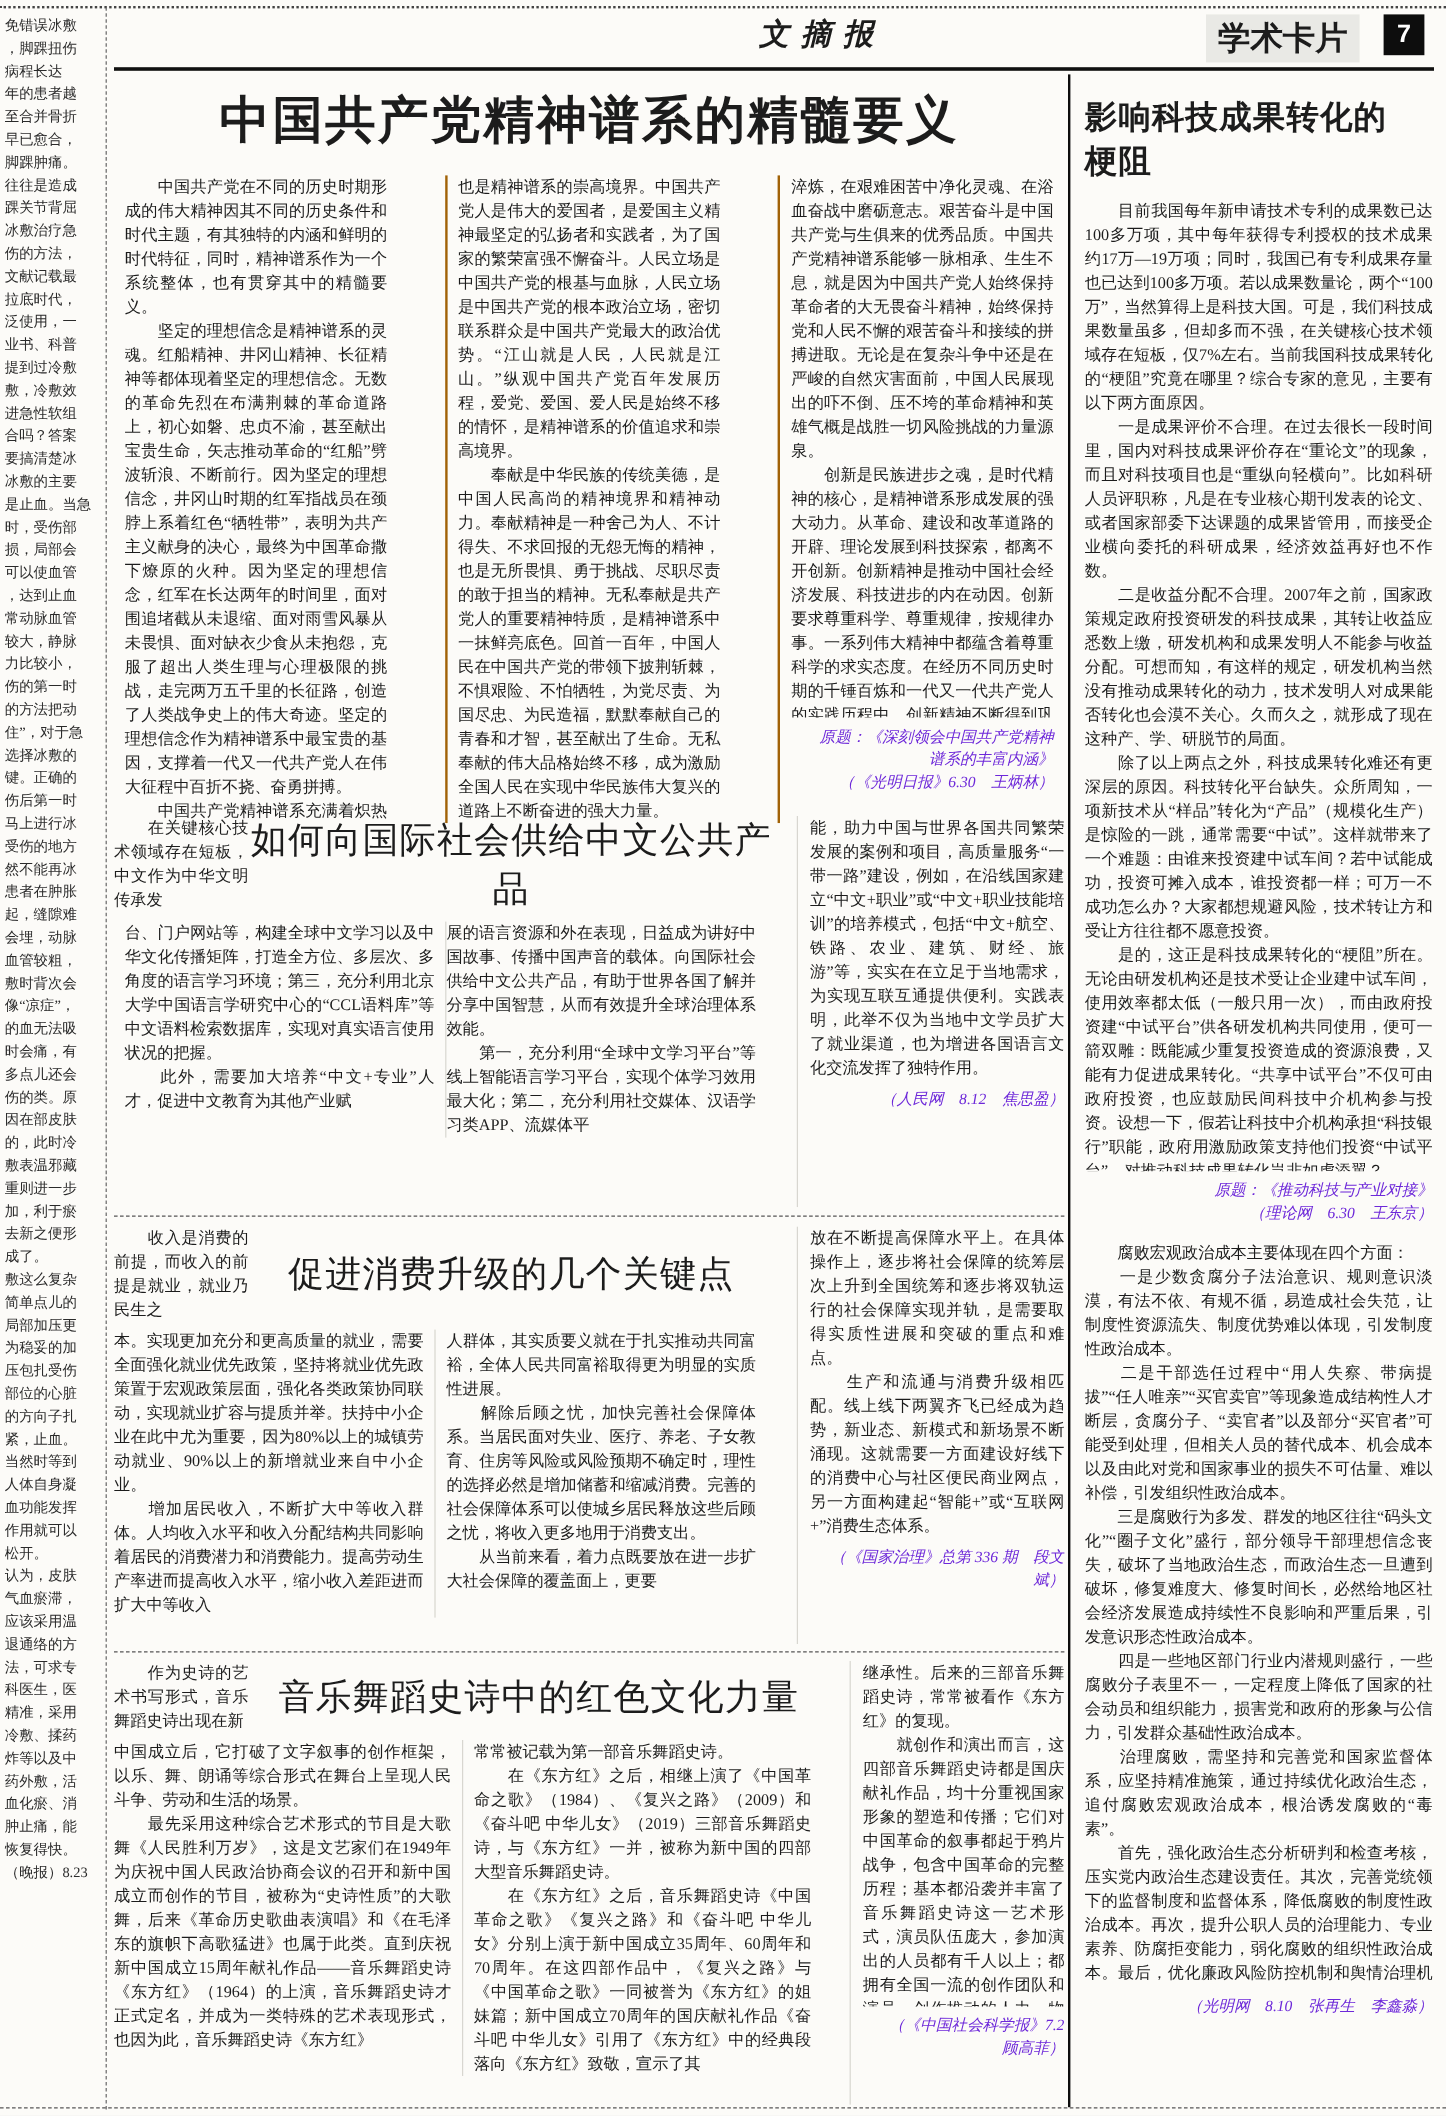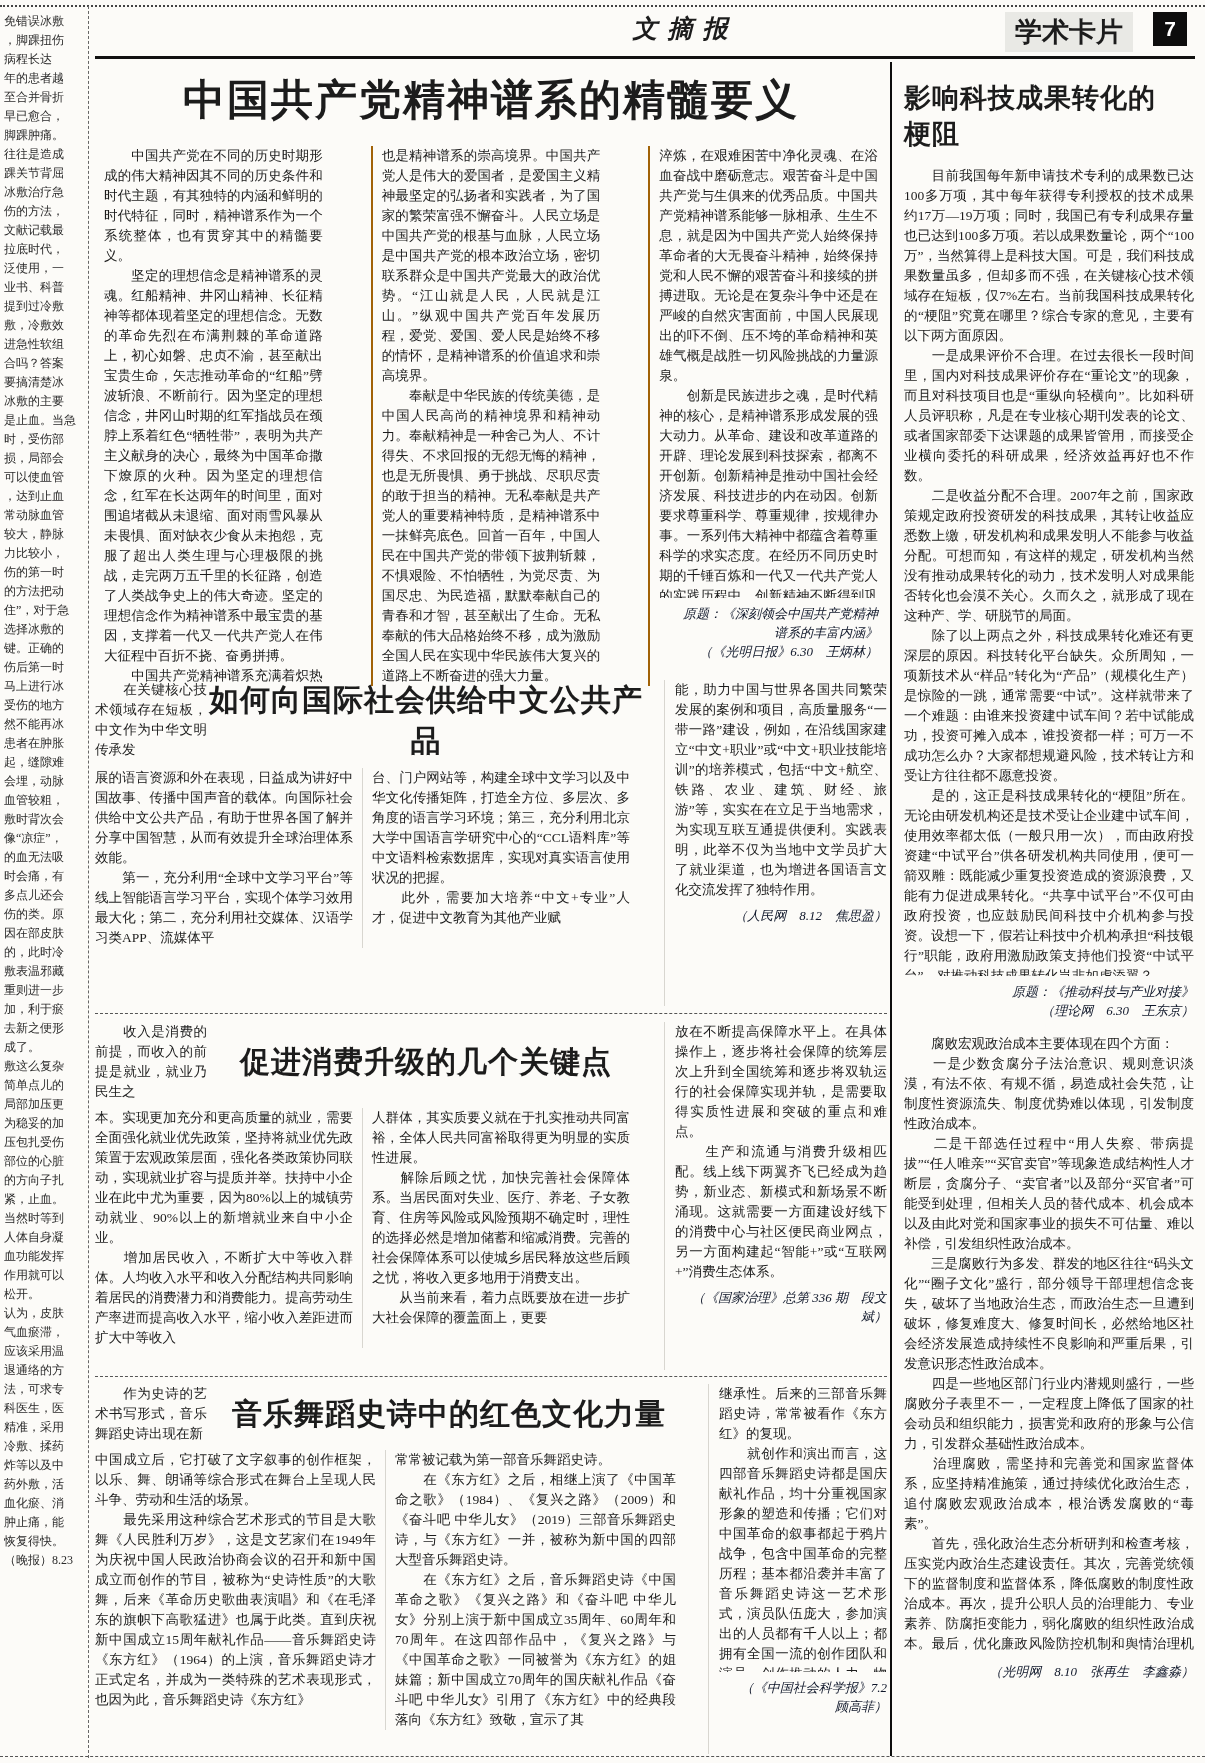--- a/index.html
+++ b/index.html
@@ -23,34 +23,34 @@
   #section-label{position:absolute;right:62px;top:4px;background:#e9e9e5;padding:2px 10px;
                  font-size:27px;font-weight:900;font-family:"Liberation Sans","DejaVu Sans",sans-serif;}
   #page-number{position:absolute;right:8px;top:4px;width:34px;height:34px;background:#0d0d0d;color:#fff;
                font-size:21px;font-weight:bold;text-align:center;line-height:34px;
                font-family:"Liberation Sans","DejaVu Sans",sans-serif;}
   #header-rule{position:absolute;left:95px;top:56px;width:1100px;height:3px;background:#111;}
   
   .body-text{font-size:13.5px;line-height:20px;text-align:justify;white-space:pre-line;}
   .col{white-space:pre-line;}
   .attr{font-style:italic;font-size:13px;line-height:19px;text-align:right;white-space:pre-line;
-        margin-top:6px;color:#0f172a;}
+        margin-top:6px;color:#6d28d9;}
   
   #art1{position:absolute;left:95px;top:62px;width:792px;}
   #art1-title{text-align:center;font-size:42px;font-weight:900;letter-spacing:2px;margin:10px 0 18px 0;}
   #art1-cols{display:flex;height:540px;overflow:hidden;gap:39px;}
   #art1-cols .acol{width:250px;padding:0 9px;font-size:13.5px;line-height:20px;text-align:justify;}
   #art1-cols .acol + .acol{border-left:2px solid #a16207;}
   .clip450{max-height:452px;overflow:hidden;display:block;}
   
   .section{position:absolute;left:95px;width:792px;overflow:hidden;}
   .sec-left{position:absolute;left:0;top:0;}
   .sec-top-row{display:flex;}
   .intro-col{width:112px;font-size:13.5px;line-height:20px;text-align:justify;white-space:pre-line;flex:none;}
-  .sec-title{flex:1;align-self:center;text-align:center;font-size:30px;font-weight:700;letter-spacing:1px;}
+  .sec-title{flex:1;align-self:center;text-align:center;font-size:30px;font-weight:400;letter-spacing:1px;}
   .sec-cols{display:flex;margin-top:6px;}
   .sec-cols .scol{font-size:13.5px;line-height:20px;text-align:justify;padding:0 9px;}
   .sec-cols .scol + .scol{border-left:1px solid #d8d6d0;}
   .sec-right{position:absolute;top:0;right:0;font-size:13.5px;line-height:20px;text-align:justify;
              border-left:1px solid #d8d6d0;padding-left:10px;}
   
   #right-divider{position:absolute;left:890px;top:62px;width:2px;height:1694px;background:#0d0d0d;}
   #right-col{position:absolute;left:904px;top:62px;width:290px;height:1694px;}
   .rtitle{text-align:left;font-size:27px;font-weight:900;letter-spacing:1px;margin:18px 16px 14px 0;}
   #tech-body{max-height:810px;overflow:hidden;}
@@ -182,24 +182,24 @@
     <div class="sec-right" style="width:212px;height:326px;">
       <span class="col">能，助力中国与世界各国共同繁荣发展的案例和项目，高质量服务“一带一路”建设，例如，在沿线国家建立“中文+职业”或“中文+职业技能培训”的培养模式，包括“中文+航空、铁路、农业、建筑、财经、旅游”等，实实在在立足于当地需求，为实现互联互通提供便利。实践表明，此举不仅为当地中文学员扩大了就业渠道，也为增进各国语言文化交流发挥了独特作用。</span>
       <div class="attr">（人民网　8.12　焦思盈）</div>
     </div>
     <div class="sec-left" style="width:550px;">
       <div class="sec-top-row">
         <div class="intro-col">　　在关键核心技术领域存在短板，中文作为中华文明传承发</div>
         <div class="sec-title">如何向国际社会供给中文公共产品</div>
       </div>
       <div class="sec-cols">
+        <div class="scol col" style="width:258px;">台、门户网站等，构建全球中文学习以及中华文化传播矩阵，打造全方位、多层次、多角度的语言学习环境；第三，充分利用北京大学中国语言学研究中心的“CCL语料库”等中文语料检索数据库，实现对真实语言使用状况的把握。
+　　此外，需要加大培养“中文+专业”人才，促进中文教育为其他产业赋</div>
         <div class="scol col" style="width:258px;padding-left:0;">展的语言资源和外在表现，日益成为讲好中国故事、传播中国声音的载体。向国际社会供给中文公共产品，有助于世界各国了解并分享中国智慧，从而有效提升全球治理体系效能。
 　　第一，充分利用“全球中文学习平台”等线上智能语言学习平台，实现个体学习效用最大化；第二，充分利用社交媒体、汉语学习类APP、流媒体平</div>
-        <div class="scol col" style="width:258px;">台、门户网站等，构建全球中文学习以及中华文化传播矩阵，打造全方位、多层次、多角度的语言学习环境；第三，充分利用北京大学中国语言学研究中心的“CCL语料库”等中文语料检索数据库，实现对真实语言使用状况的把握。
-　　此外，需要加大培养“中文+专业”人才，促进中文教育为其他产业赋</div>
       </div>
     </div>
   </div>
 
   <div class="section" style="top:1022px;height:348px;">
     <div class="sec-right" style="width:212px;height:348px;">
       <span class="col">放在不断提高保障水平上。在具体操作上，逐步将社会保障的统筹层次上升到全国统筹和逐步将双轨运行的社会保障实现并轨，是需要取得实质性进展和突破的重点和难点。
 　　生产和流通与消费升级相匹配。线上线下两翼齐飞已经成为趋势，新业态、新模式和新场景不断涌现。这就需要一方面建设好线下的消费中心与社区便民商业网点，另一方面构建起“智能+”或“互联网+”消费生态体系。</span>
       <div class="attr">（《国家治理》总第 336 期　段文斌）</div>
     </div>

